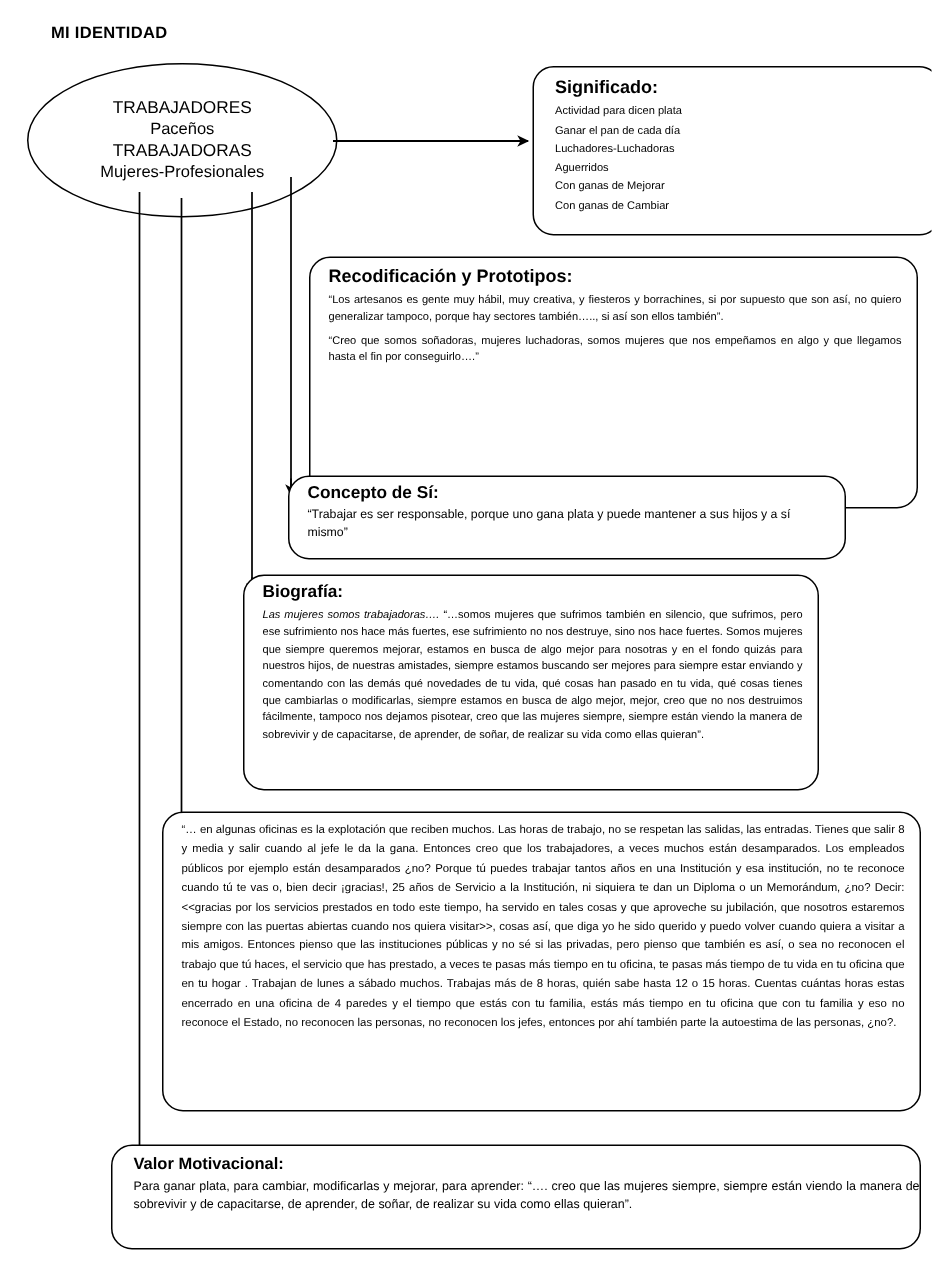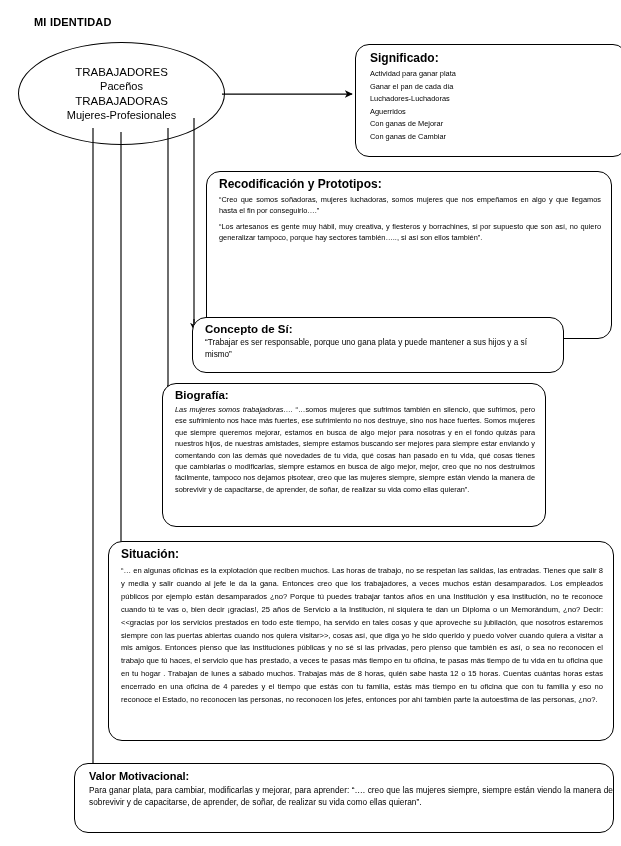--- a/index.html
+++ b/index.html
@@ -102,47 +102,46 @@
   <div class="ellipse">
     <div class="l1">TRABAJADORES</div>
     <div class="l2">Paceños</div>
     <div class="l3">TRABAJADORAS</div>
     <div class="l4">Mujeres-Profesionales</div>
   </div>
 
   <div class="box" id="box-significado">
     <h3>Significado:</h3>
     <ul>
-      <li>Actividad para ganar plata</li>
+      <li>Actividad para dicen plata</li>
       <li>Ganar el pan de cada día</li>
       <li>Luchadores-Luchadoras</li>
       <li>Aguerridos</li>
       <li>Con ganas de Mejorar</li>
       <li>Con ganas de Cambiar</li>
     </ul>
   </div>
 
   <div class="box" id="box-recod">
     <h3>Recodificación y Prototipos:</h3>
+    <p>“Los artesanos es gente muy hábil, muy creativa, y fiesteros y borrachines, si por supuesto que son así, no quiero generalizar tampoco, porque hay sectores también….., si así son ellos también”.</p>
     <p>“Creo que somos soñadoras, mujeres luchadoras, somos mujeres que nos empeñamos en algo y que llegamos hasta el fin por conseguirlo….”</p>
-    <p>“Los artesanos es gente muy hábil, muy creativa, y fiesteros y borrachines, si por supuesto que son así, no quiero generalizar tampoco, porque hay sectores también….., si así son ellos también”.</p>
   </div>
 
   <div class="box" id="box-concepto">
     <h3>Concepto de Sí:</h3>
     <p>“Trabajar es ser responsable, porque uno gana plata y puede mantener a sus hijos y a sí mismo”</p>
   </div>
 
   <div class="box" id="box-biografia">
     <h3>Biografía:</h3>
     <p><span class="ital">Las mujeres somos trabajadoras….</span> <span>“…somos mujeres que sufrimos también en silencio, que sufrimos, pero ese sufrimiento nos hace más fuertes, ese sufrimiento no nos destruye, sino nos hace fuertes. Somos mujeres que siempre queremos mejorar, estamos en busca de algo mejor para nosotras y en el fondo quizás para nuestros hijos, de nuestras amistades, siempre estamos buscando ser mejores para siempre estar enviando y comentando con las demás qué novedades de tu vida, qué cosas han pasado en tu vida, qué cosas tienes que cambiarlas o modificarlas, siempre estamos en busca de algo mejor, mejor, creo que no nos destruimos fácilmente, tampoco nos dejamos pisotear, creo que las mujeres siempre, siempre están viendo la manera de sobrevivir y de capacitarse, de aprender, de soñar, de realizar su vida como ellas quieran”.</span></p>
   </div>
 
   <div class="box" id="box-situacion">
-    <h3>Situación:</h3>
     <p>“… en algunas oficinas es la explotación que reciben muchos. Las horas de trabajo, no se respetan las salidas, las entradas. Tienes que salir 8 y media y salir cuando al jefe le da la gana. Entonces creo que los trabajadores, a veces muchos están desamparados. Los empleados públicos por ejemplo están desamparados ¿no? Porque tú puedes trabajar tantos años en una Institución y esa institución, no te reconoce cuando tú te vas o, bien decir ¡gracias!, 25 años de Servicio a la Institución, ni siquiera te dan un Diploma o un Memorándum, ¿no? Decir: &lt;&lt;gracias por los servicios prestados en todo este tiempo, ha servido en tales cosas y que aproveche su jubilación, que nosotros estaremos siempre con las puertas abiertas cuando nos quiera visitar&gt;&gt;, cosas así, que diga yo he sido querido y puedo volver cuando quiera a visitar a mis amigos. Entonces pienso que las instituciones públicas y no sé si las privadas, pero pienso que también es así, o sea no reconocen el trabajo que tú haces, el servicio que has prestado, a veces te pasas más tiempo en tu oficina, te pasas más tiempo de tu vida en tu oficina que en tu hogar . Trabajan de lunes a sábado muchos. Trabajas más de 8 horas, quién sabe hasta 12 o 15 horas. Cuentas cuántas horas estas encerrado en una oficina de 4 paredes y el tiempo que estás con tu familia, estás más tiempo en tu oficina que con tu familia y eso no reconoce el Estado, no reconocen las personas, no reconocen los jefes, entonces por ahí también parte la autoestima de las personas, ¿no?.</p>
   </div>
 
   <div class="box" id="box-valor">
     <h3>Valor Motivacional:</h3>
     <p>Para ganar plata, para cambiar, modificarlas y mejorar, para aprender: “…. creo que las mujeres siempre, siempre están viendo la manera de sobrevivir y de capacitarse, de aprender, de soñar, de realizar su vida como ellas quieran”.</p>
   </div>
 
 </div>
 

